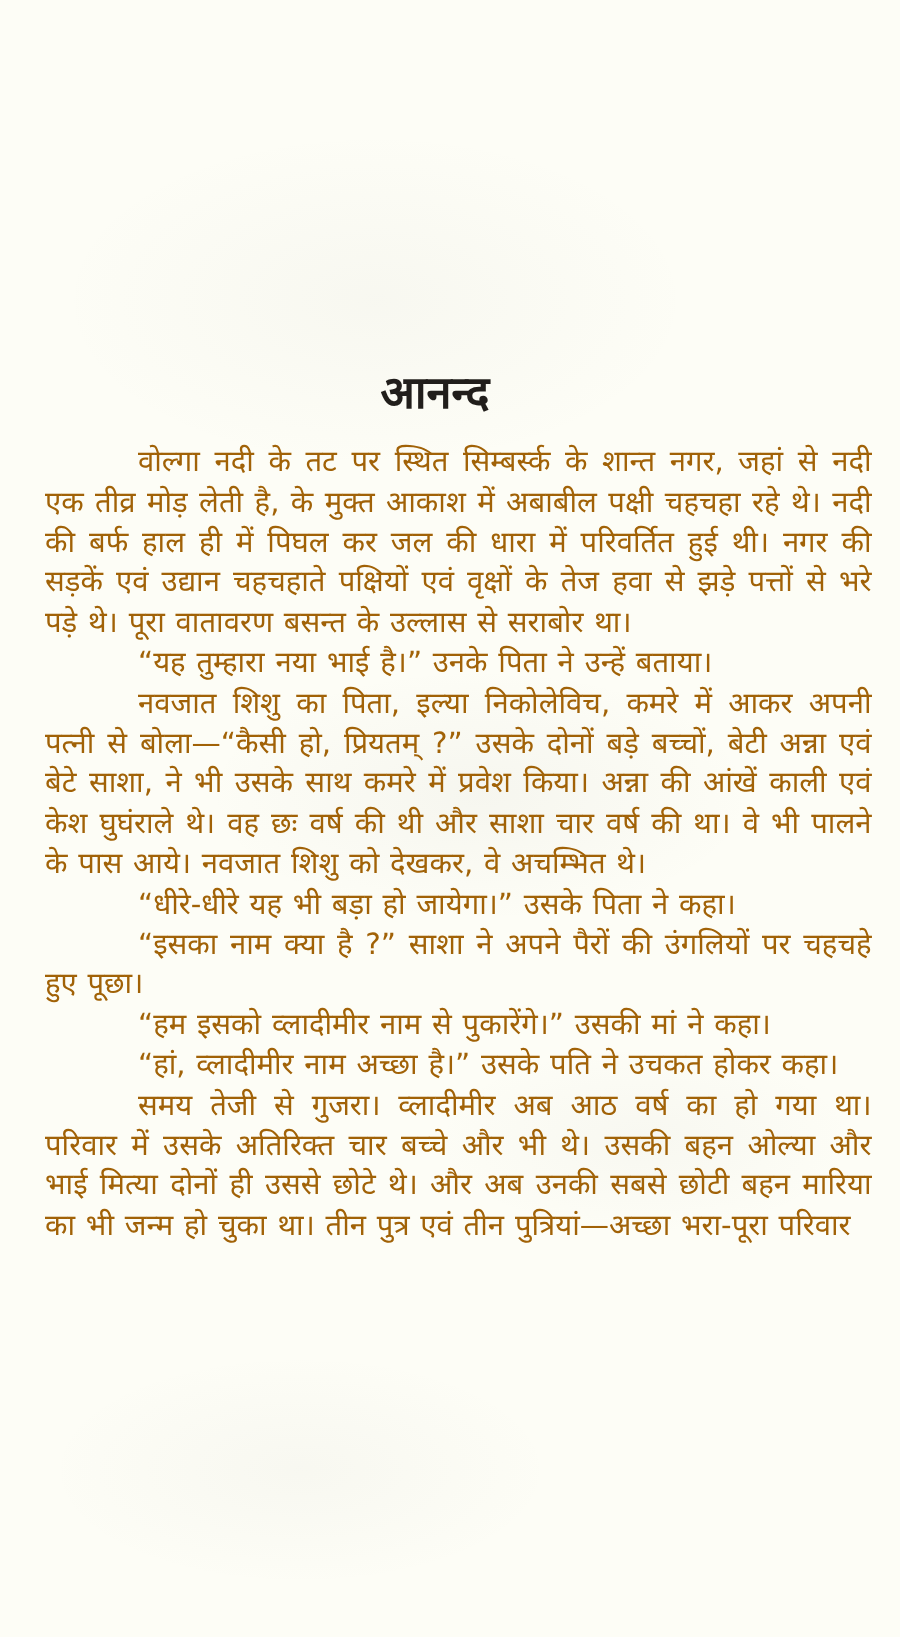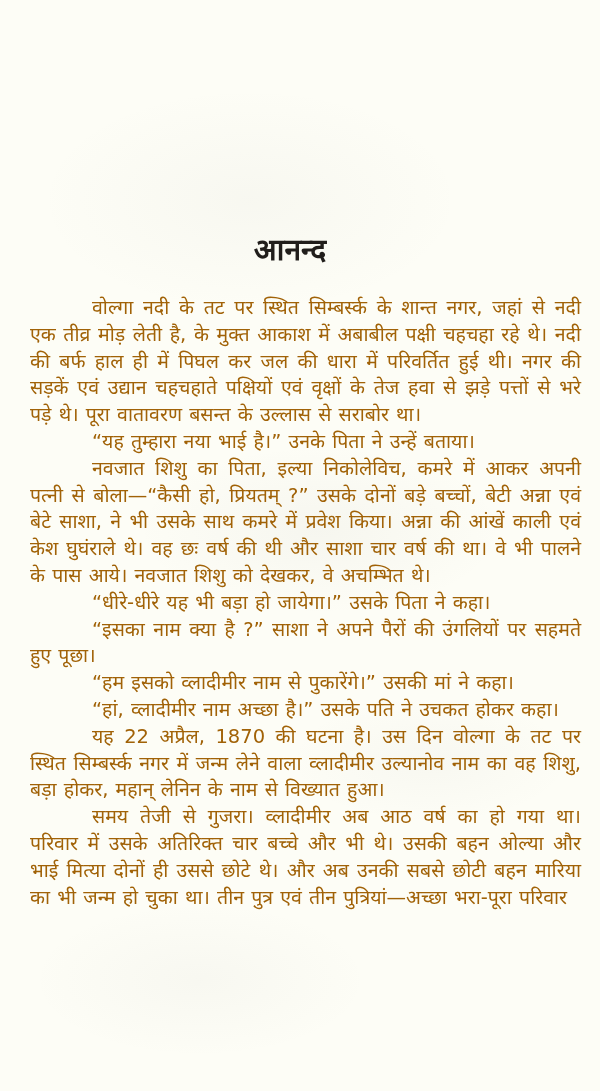--- a/index.html
+++ b/index.html
@@ -27,21 +27,21 @@
     inset: 0;
     background:
       radial-gradient(ellipse 260px 120px at 320px 530px, rgba(120,120,110,0.05), rgba(0,0,0,0) 70%),
       radial-gradient(ellipse 300px 160px at 250px 200px, rgba(130,130,115,0.045), rgba(0,0,0,0) 70%),
       radial-gradient(ellipse 200px 90px  at 430px 760px, rgba(120,120,110,0.04), rgba(0,0,0,0) 70%),
       radial-gradient(ellipse 240px 110px at 200px 980px, rgba(120,120,110,0.04), rgba(0,0,0,0) 70%);
     pointer-events: none;
   }
   .title {
     position: absolute;
-    top: 231px;
+    top: 244px;
     left: 0;
     width: 580px;
     margin: 0;
     text-align: center;
     font-size: 30px;
     line-height: 38px;
     font-weight: 700;
     color: #211e1b;
   }
   .body-text {
@@ -66,20 +66,19 @@
 
 <div class="page">
 
   <h1 class="title">आनन्द</h1>
 
   <div class="body-text">
     <p class="para">वोल्गा नदी के तट पर स्थित सिम्बर्स्क के शान्त नगर, जहां से नदी एक तीव्र मोड़ लेती है, के मुक्त आकाश में अबाबील पक्षी चहचहा रहे थे। नदी की बर्फ हाल ही में पिघल कर जल की धारा में परिवर्तित हुई थी। नगर की सड़कें एवं उद्यान चहचहाते पक्षियों एवं वृक्षों के तेज हवा से झड़े पत्तों से भरे पड़े थे। पूरा वातावरण बसन्त के उल्लास से सराबोर था।</p>
     <p class="para">“यह तुम्हारा नया भाई है।” उनके पिता ने उन्हें बताया।</p>
     <p class="para">नवजात शिशु का पिता, इल्या निकोलेविच, कमरे में आकर अपनी पत्नी से बोला—“कैसी हो, प्रियतम् ?” उसके दोनों बड़े बच्चों, बेटी अन्ना एवं बेटे साशा, ने भी उसके साथ कमरे में प्रवेश किया। अन्ना की आंखें काली एवं केश घुघंराले थे। वह छः वर्ष की थी और साशा चार वर्ष की था। वे भी पालने के पास आये। नवजात शिशु को देखकर, वे अचम्भित थे।</p>
     <p class="para">“धीरे-धीरे यह भी बड़ा हो जायेगा।” उसके पिता ने कहा।</p>
-    <p class="para">“इसका नाम क्या है ?” साशा ने अपने पैरों की उंगलियों पर सहमते हुए पूछा।</p>
+    <p class="para">“इसका नाम क्या है ?” साशा ने अपने पैरों की उंगलियों पर चहचहे हुए पूछा।</p>
     <p class="para">“हम इसको व्लादीमीर नाम से पुकारेंगे।” उसकी मां ने कहा।</p>
     <p class="para">“हां, व्लादीमीर नाम अच्छा है।” उसके पति ने उचकत होकर कहा।</p>
-    <p class="para">यह 22 अप्रैल, 1870 की घटना है। उस दिन वोल्गा के तट पर स्थित सिम्बर्स्क नगर में जन्म लेने वाला व्लादीमीर उल्यानोव नाम का वह शिशु, बड़ा होकर, महान् लेनिन के नाम से विख्यात हुआ।</p>
     <p class="para">समय तेजी से गुजरा। व्लादीमीर अब आठ वर्ष का हो गया था। परिवार में उसके अतिरिक्त चार बच्चे और भी थे। उसकी बहन ओल्या और भाई मित्या दोनों ही उससे छोटे थे। और अब उनकी सबसे छोटी बहन मारिया का भी जन्म हो चुका था। तीन पुत्र एवं तीन पुत्रियां—अच्छा भरा-पूरा परिवार</p>
   </div>
 
 </div>
 
 </body></html>

